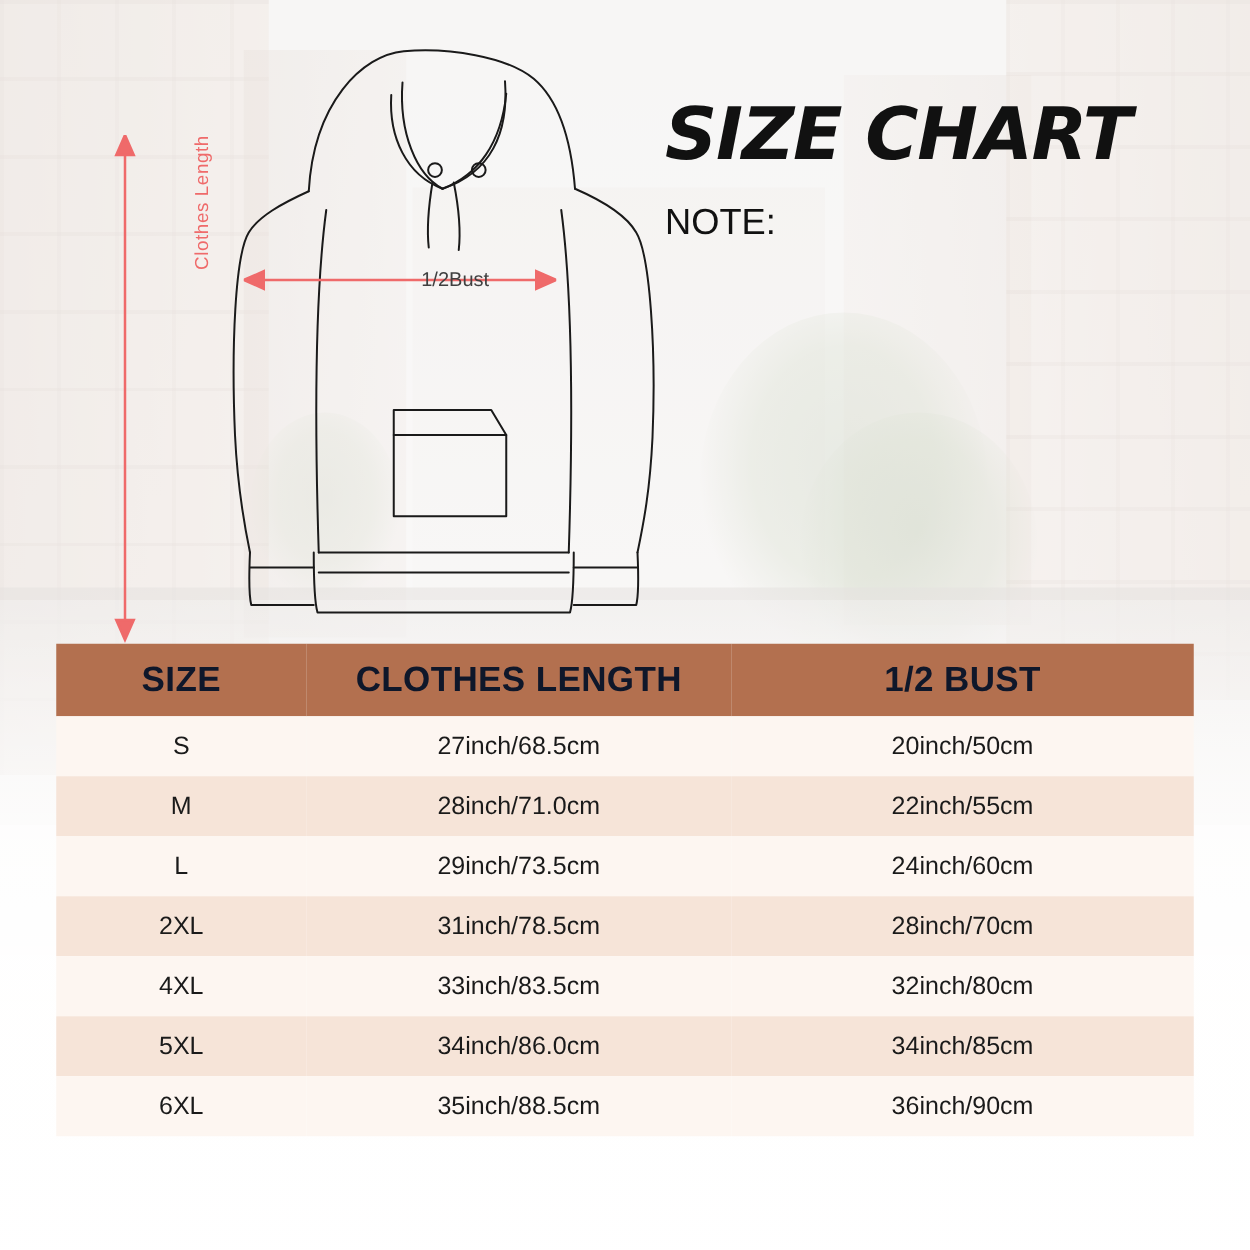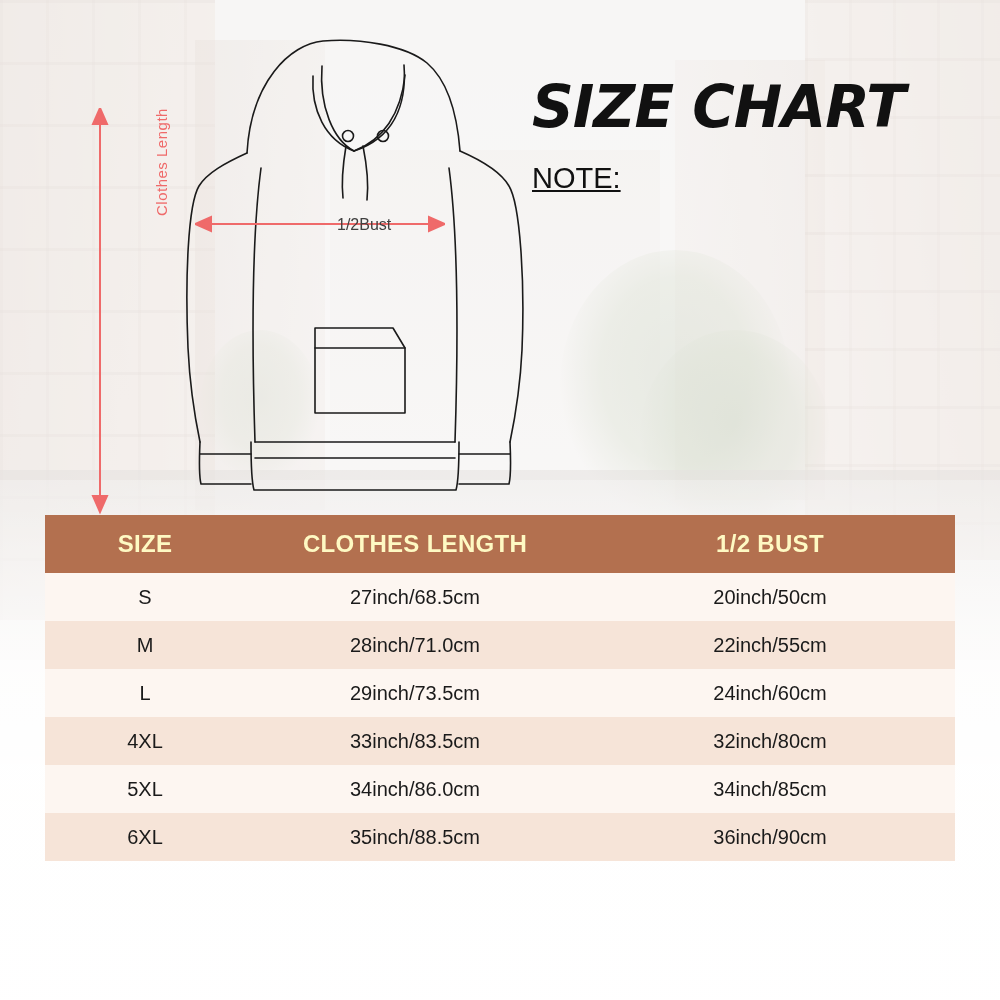--- a/index.html
+++ b/index.html
@@ -151,21 +151,20 @@
     font-size: 30px;
     color: #1c1c1c;
     margin: 14px 0 0 0;
     line-height: 1.15;
   }
   .note-head {
     font-size: 29px;
     color: #111111;
     margin: 26px 0 4px 0;
     font-weight: 500;
-    text-decoration: underline;
   }
   .note-body {
     font-size: 23px;
     color: #1c1c1c;
     line-height: 1.30;
     margin: 0;
   }
 
   
   .table {
@@ -175,22 +174,22 @@
     width: 910px;
     border-collapse: collapse;
     table-layout: fixed;
   }
   .table th, .table td {
     text-align: center;
     border: 0;
   }
   .table thead th {
     background: #b3704f;
-    color: #fef9c3;
-    font-size: 24px;
+    color: #0f172a;
+    font-size: 28px;
     font-weight: bold;
     height: 56px;
     letter-spacing: 0.3px;
   }
   .table tbody td {
     height: 46px;
     font-size: 20px;
     color: #1a1a1a;
   }
   .table tbody tr:nth-child(odd) td { background: #fdf6f1; }
@@ -307,20 +306,25 @@
         <td>M</td>
         <td>28inch/71.0cm</td>
         <td>22inch/55cm</td>
       </tr>
       <tr>
         <td>L</td>
         <td>29inch/73.5cm</td>
         <td>24inch/60cm</td>
       </tr>
       <tr>
+        <td>2XL</td>
+        <td>31inch/78.5cm</td>
+        <td>28inch/70cm</td>
+      </tr>
+      <tr>
         <td>4XL</td>
         <td>33inch/83.5cm</td>
         <td>32inch/80cm</td>
       </tr>
       <tr>
         <td>5XL</td>
         <td>34inch/86.0cm</td>
         <td>34inch/85cm</td>
       </tr>
       <tr>

